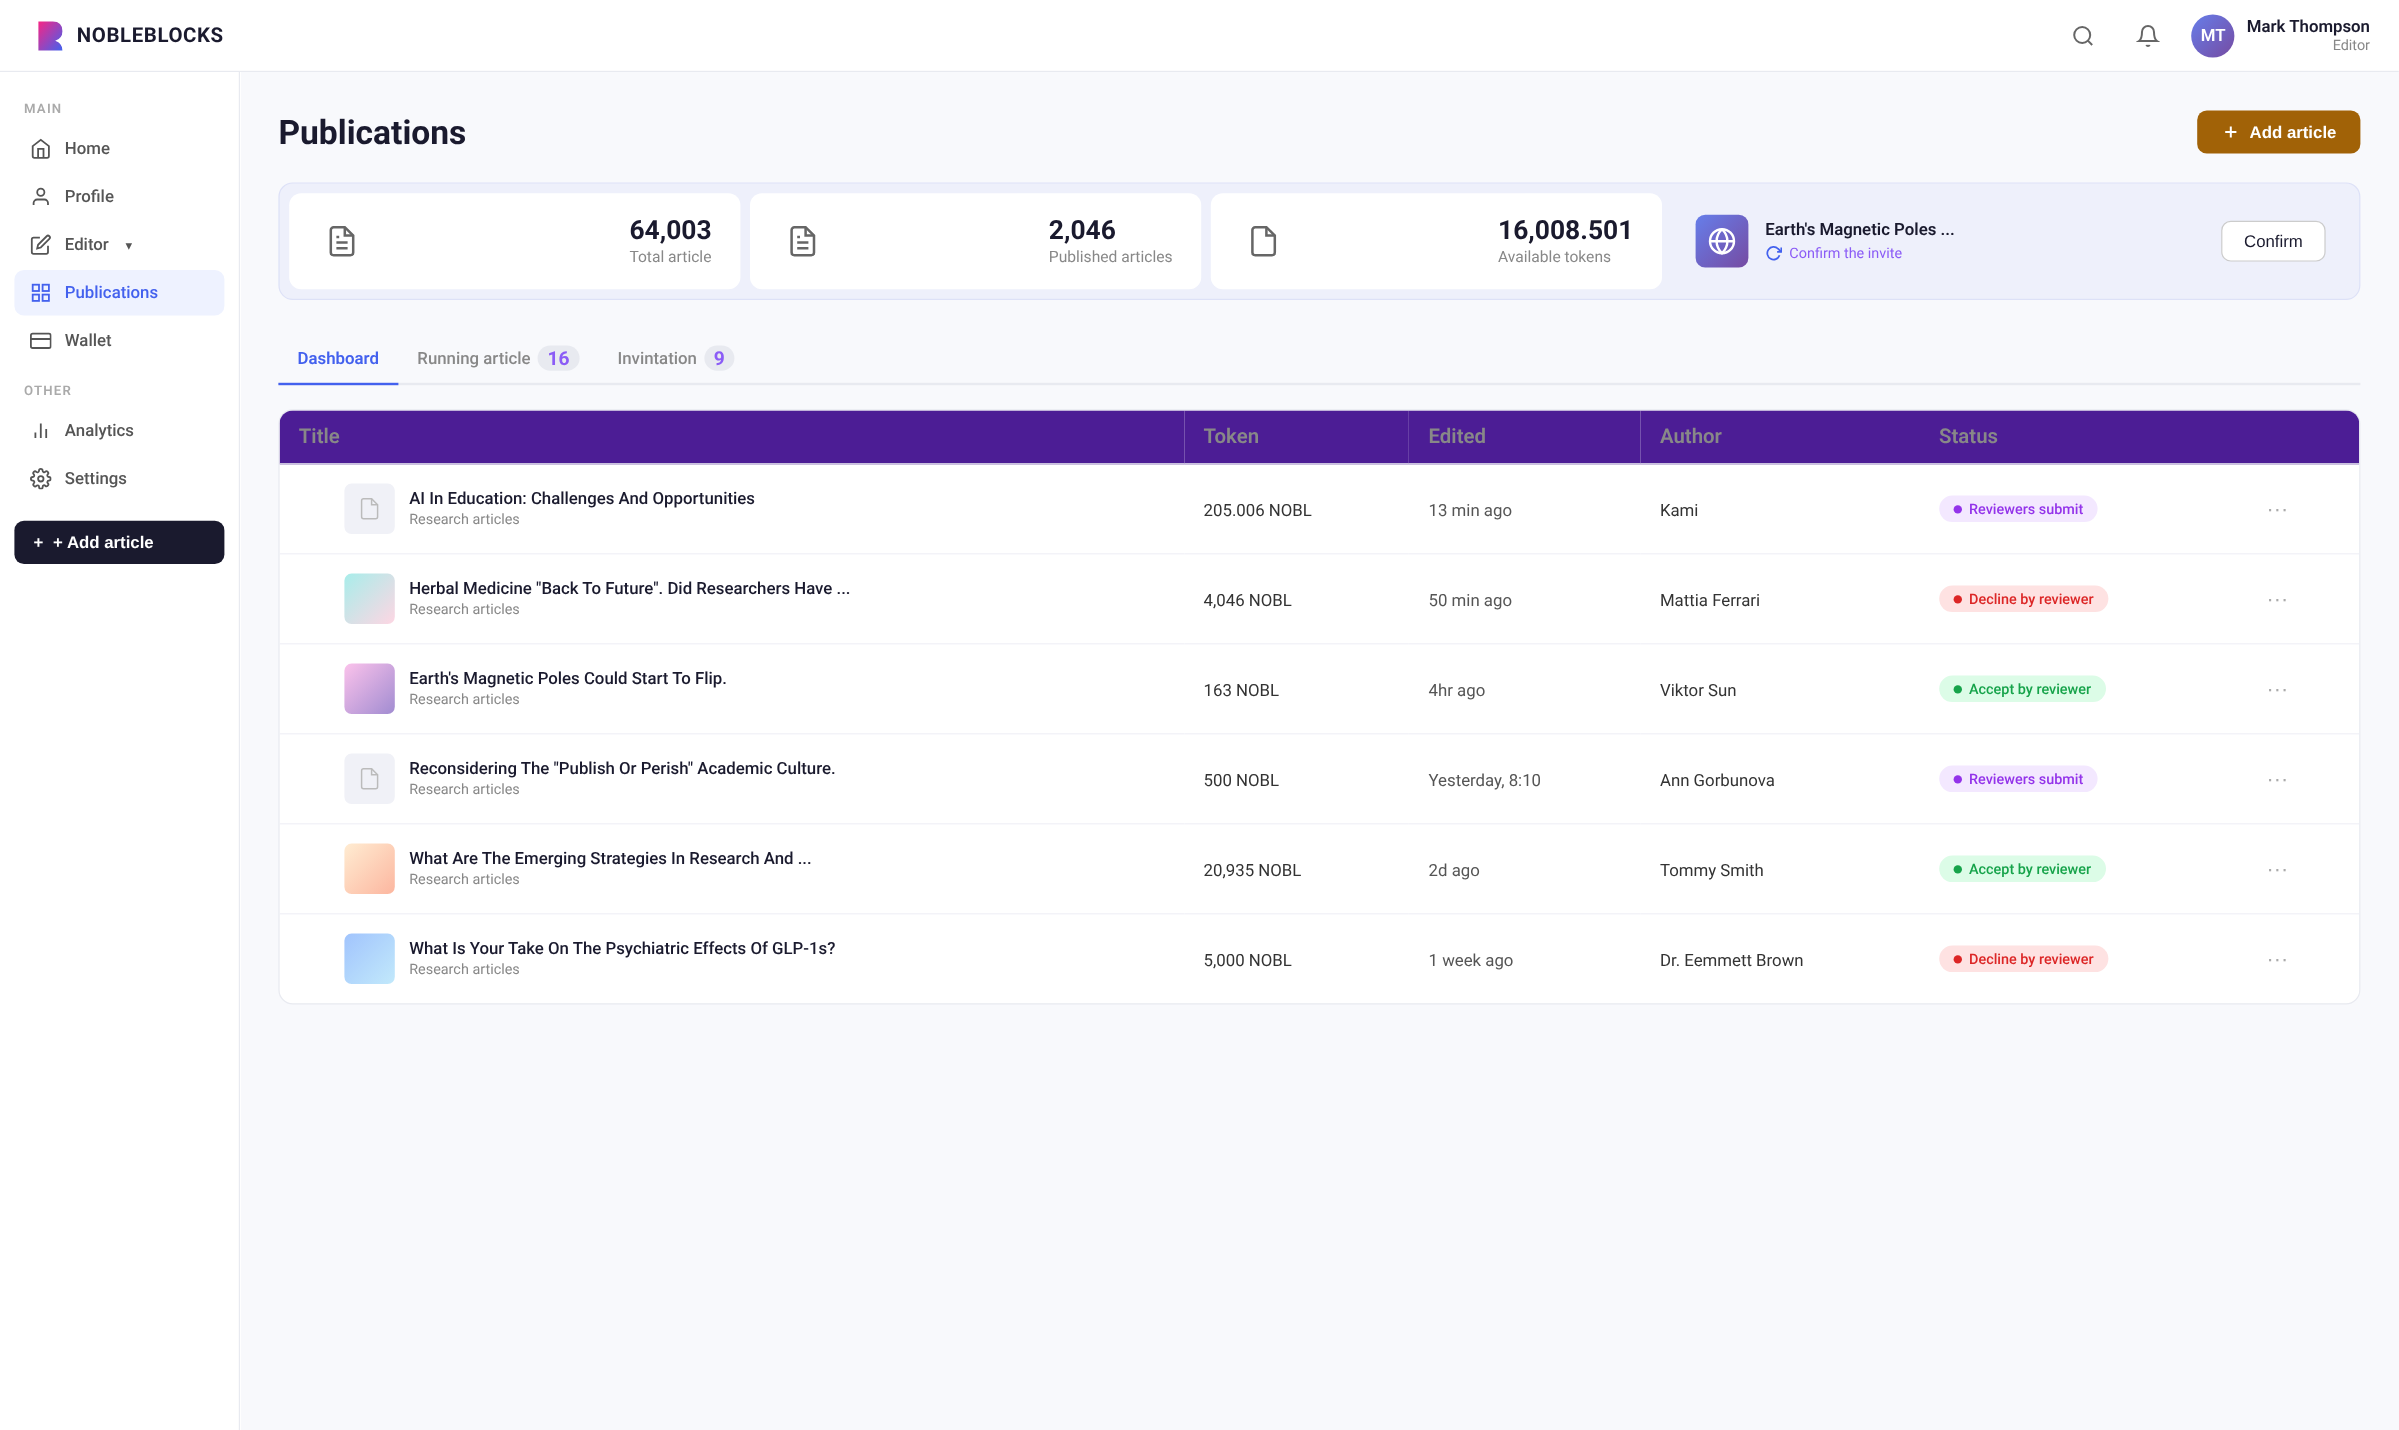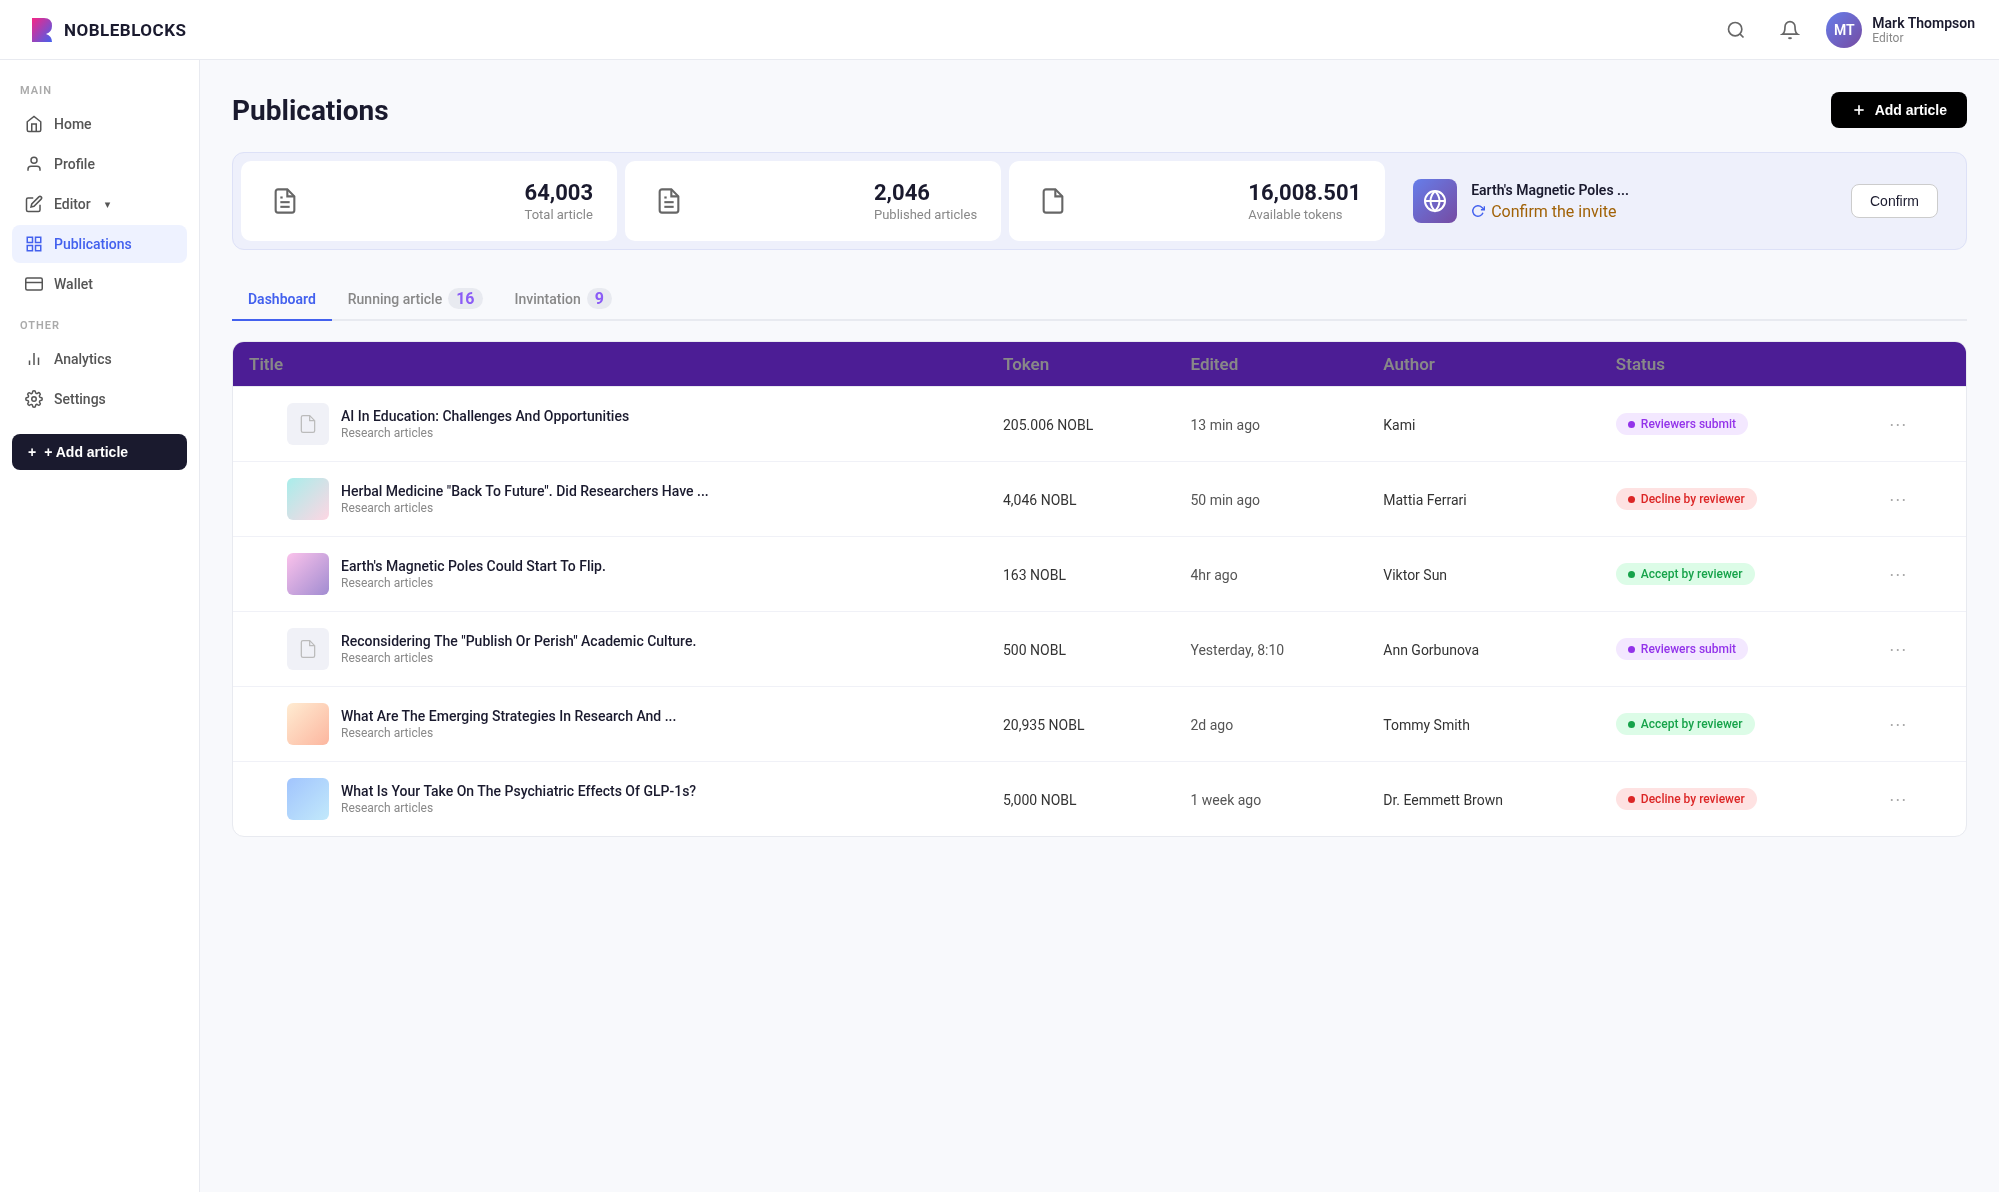--- a/index.html
+++ b/index.html
@@ -2,21 +2,21 @@
 <html><head>
   <meta charset="utf-8">
   <style>
     * { box-sizing: border-box; margin: 0; padding: 0; }
     body { font-family: -apple-system, BlinkMacSystemFont, 'Segoe UI', Roboto, sans-serif; background: #f8f9fc; color: #1a1a2e; }
 
     
     .header {
       display: flex; align-items: center; justify-content: space-between;
       background: #fff; padding: 0 24px; height: 60px;
-      border-bottom: 1px solid #e8eaf0; position: fixed; top: 0; left: 0; right: 0; z-index: 100;
+      border-bottom: 1px solid #e8eaf0; position: fixed; top: 0; left: 0; right: 0; z-index: 100; text-align: right;
     }
     .logo { display: flex; align-items: center; gap: 8px; text-decoration: none; }
     .logo-icon { width: 32px; height: 32px; }
     .logo-text { font-size: 17px; font-weight: 700; color: #1a1a2e; letter-spacing: 0.5px; }
     .header-right { display: flex; align-items: center; gap: 18px; }
     .header-icon-btn { background: none; border: none; cursor: pointer; color: #666; display: flex; align-items: center; justify-content: center; width: 36px; height: 36px; border-radius: 50%; }
     .user-info { display: flex; align-items: center; gap: 10px; cursor: pointer; }
     .avatar-placeholder { width: 36px; height: 36px; border-radius: 50%; background: linear-gradient(135deg, #667eea, #764ba2); display: flex; align-items: center; justify-content: center; color: white; font-size: 14px; font-weight: 600; }
     .user-name { font-size: 14px; font-weight: 600; color: #1a1a2e; }
     .user-role { font-size: 12px; color: #888; }
@@ -46,21 +46,21 @@
     }
 
     
     .main-content { margin-left: 200px; flex: 1; padding: 32px 32px; }
 
     
     .page-header { display: flex; align-items: center; justify-content: space-between; margin-bottom: 24px; }
     .page-title { font-size: 28px; font-weight: 700; color: #1a1a2e; }
     .add-article-top-btn {
       display: flex; align-items: center; gap: 8px; padding: 10px 20px;
-      background: #000000; color: white; border: none; border-radius: 8px;
+      background: #a16207; color: white; border: none; border-radius: 8px;
       font-size: 14px; font-weight: 600; cursor: pointer;
     }
 
     
     .stats-row {
       display: flex; gap: 0; background: #eef0fb; border-radius: 12px;
       padding: 4px; margin-bottom: 28px; border: 1px solid #dde1f7;
     }
     .stat-card {
       display: flex; align-items: center; gap: 14px; padding: 18px 24px;
@@ -69,21 +69,21 @@
     .stat-icon { width: 40px; height: 40px; display: flex; align-items: center; justify-content: center; color: #555; flex-shrink: 0; }
     .stat-info .stat-number { font-size: 22px; font-weight: 700; color: #1a1a2e; }
     .stat-info .stat-label { font-size: 13px; color: #888; margin-top: 2px; }
     .confirm-card {
       display: flex; align-items: center; gap: 14px; padding: 18px 20px;
       background: #eef0fb; border-radius: 10px; flex: 1.6; margin: 4px;
     }
     .confirm-card-thumb { width: 44px; height: 44px; border-radius: 8px; background: linear-gradient(135deg, #667eea, #764ba2); flex-shrink: 0; overflow: hidden; display: flex; align-items: center; justify-content: center; }
     .confirm-card-info { flex: 1; }
     .confirm-card-title { font-size: 14px; font-weight: 600; color: #1a1a2e; }
-    .confirm-card-sub { display: flex; align-items: center; gap: 6px; font-size: 16px; color: #a16207; margin-top: 4px; }
+    .confirm-card-sub { display: flex; align-items: center; gap: 6px; font-size: 12px; color: #8b5cf6; margin-top: 4px; }
     .confirm-btn { padding: 8px 18px; background: #fff; border: 1px solid #ccc; border-radius: 8px; font-size: 14px; font-weight: 500; cursor: pointer; color: #1a1a2e; flex-shrink: 0; }
 
     
     .tabs { display: flex; gap: 0; border-bottom: 2px solid #e8eaf0; margin-bottom: 20px; }
     .tab {
       padding: 10px 16px; font-size: 14px; font-weight: 500; color: #888;
       cursor: pointer; border-bottom: 2px solid transparent; margin-bottom: -2px;
       display: flex; align-items: center; gap: 6px;
     }
     .tab.active { color: #4361ee; border-bottom-color: #4361ee; font-weight: 600; }

